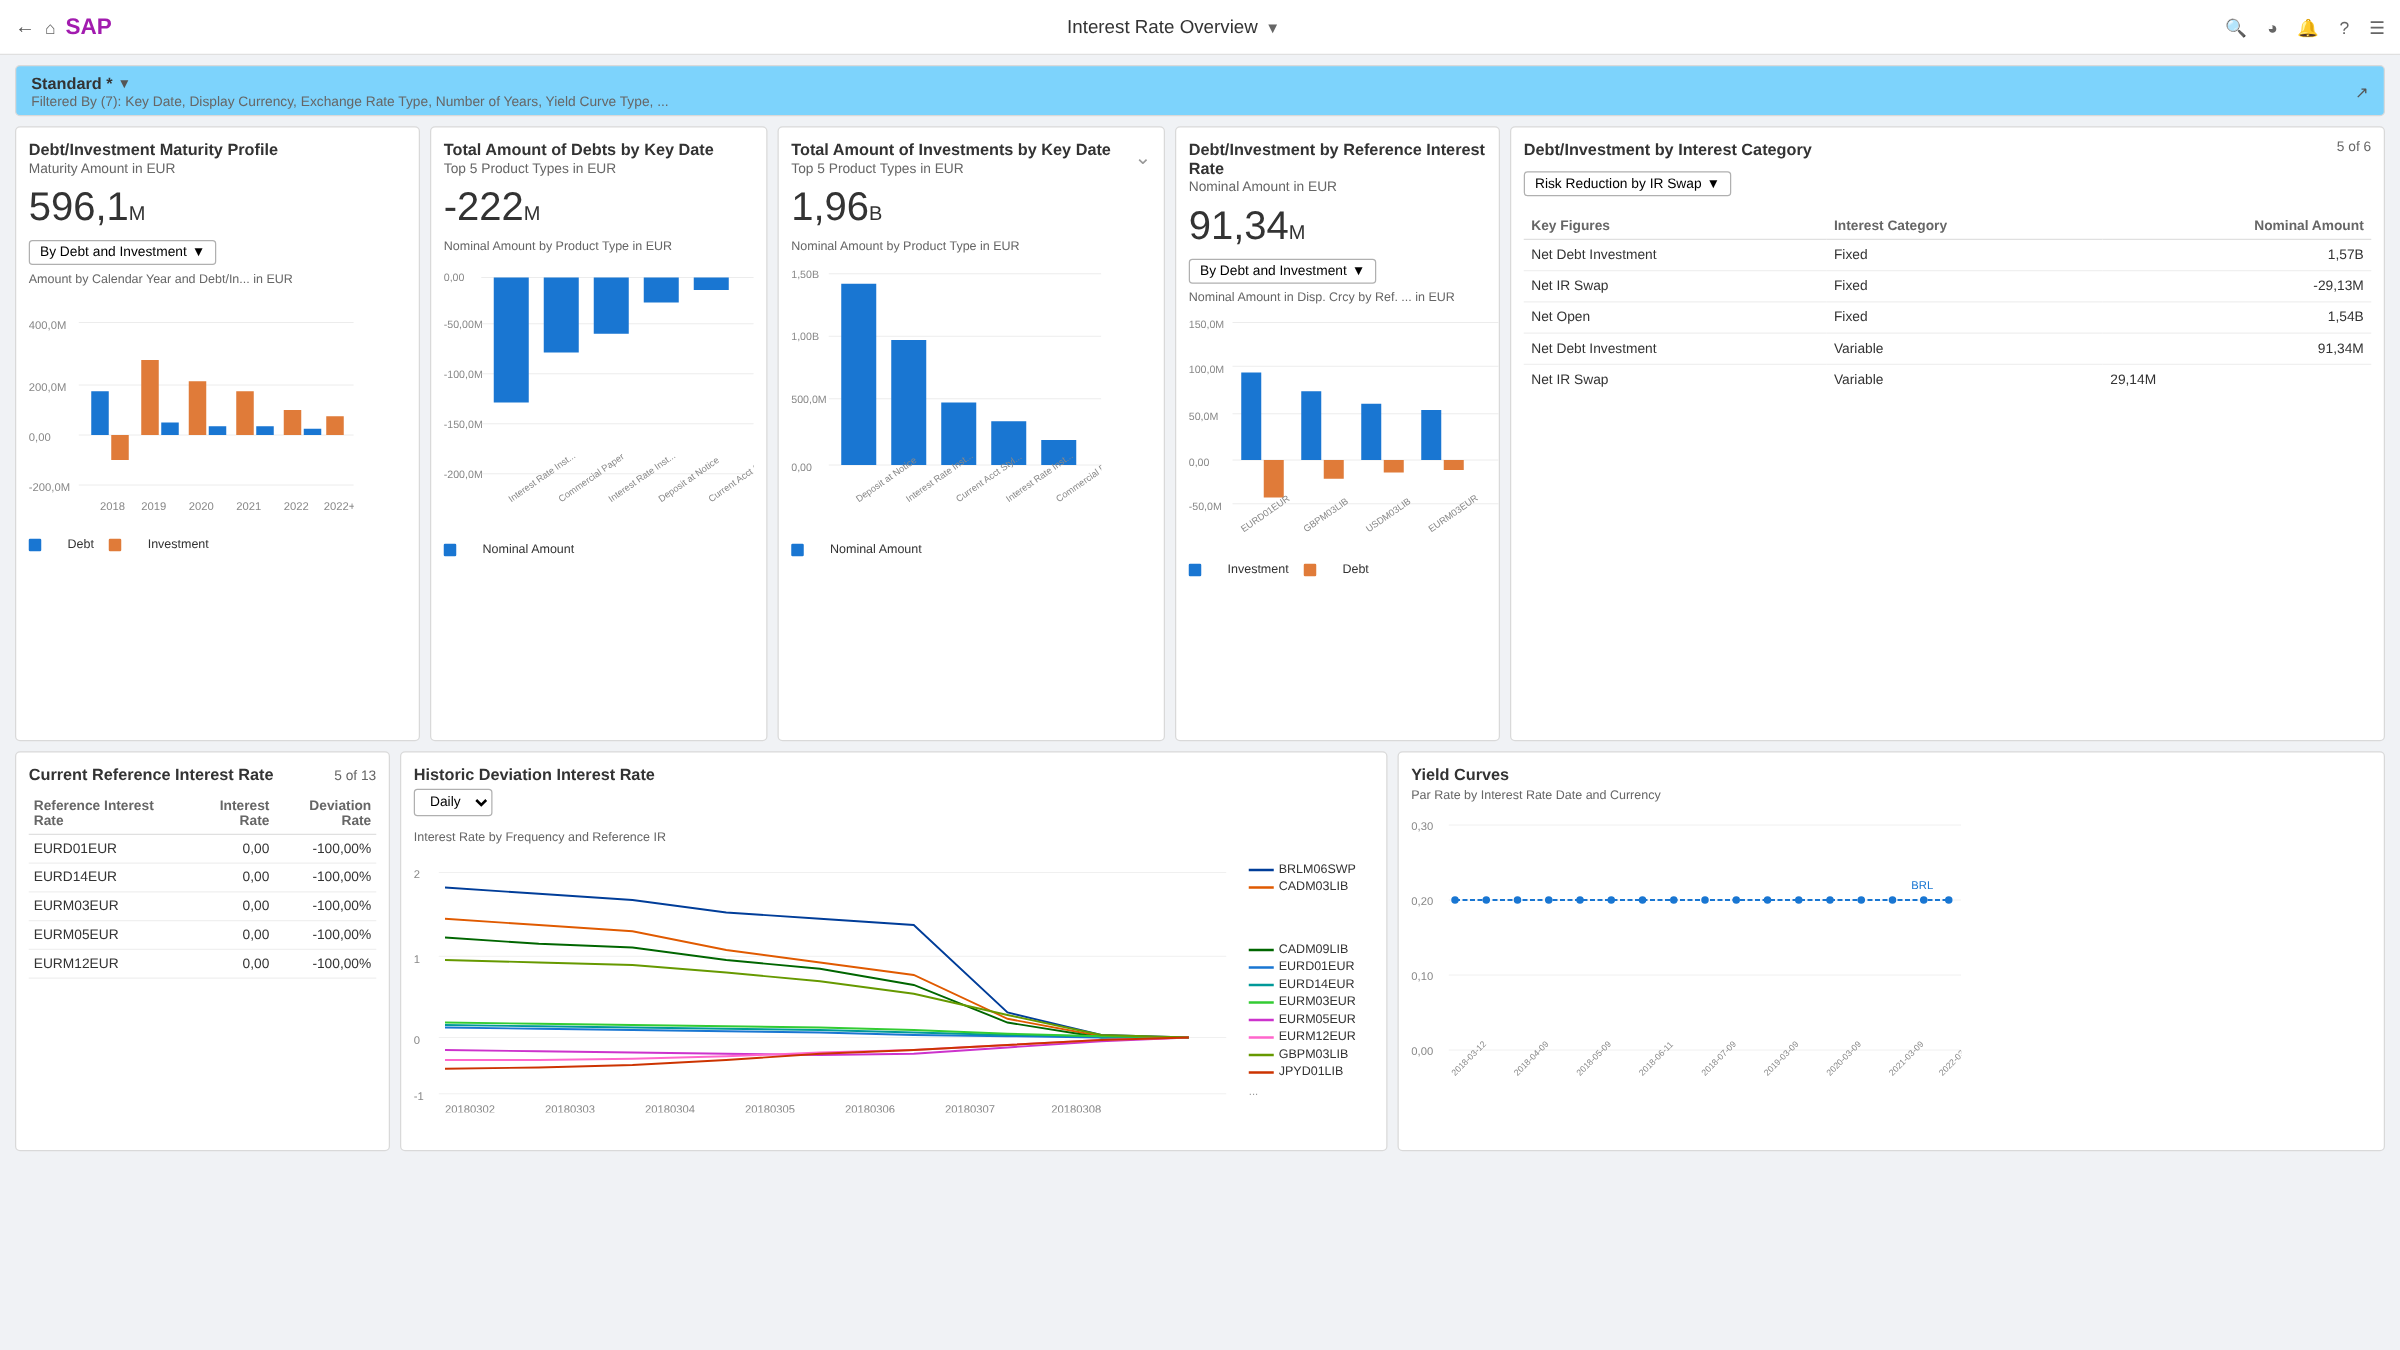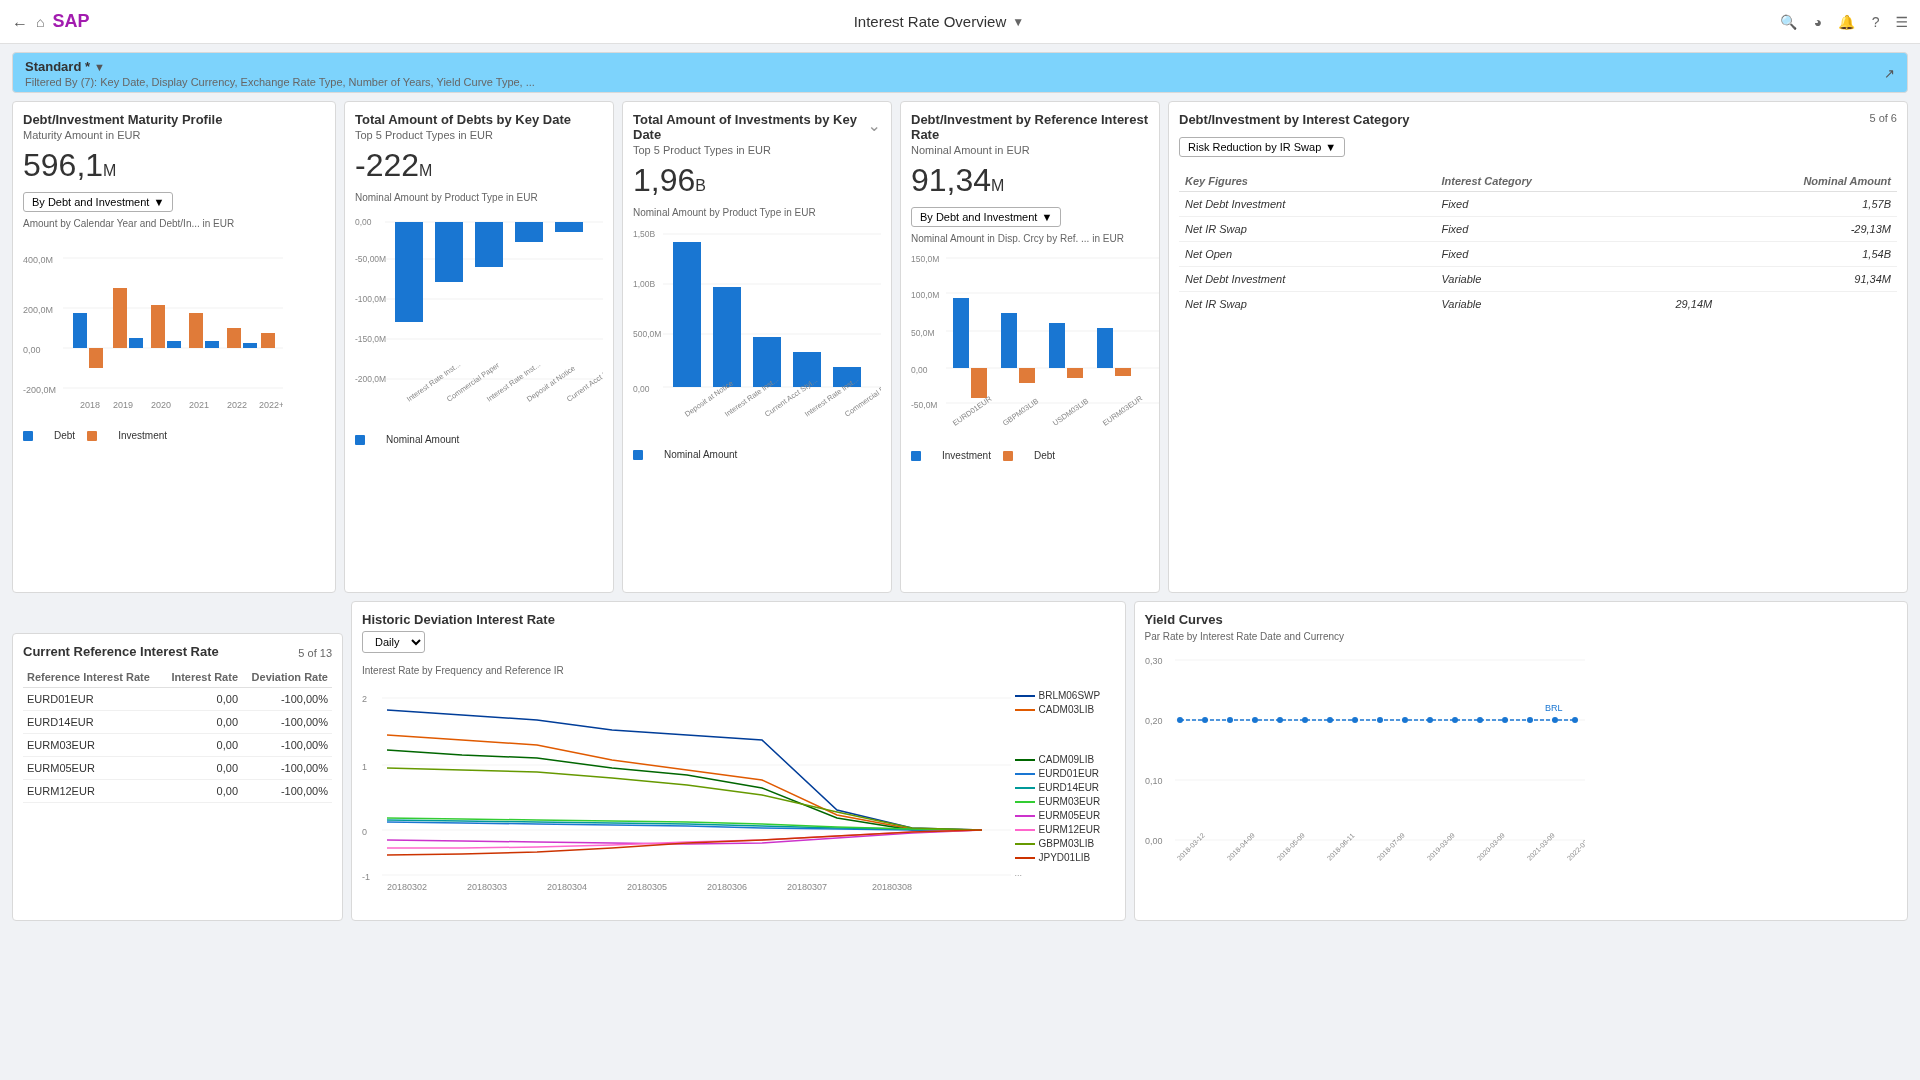--- a/index.html
+++ b/index.html
@@ -32,38 +32,38 @@
     
     .card-1 { width: 324px; flex-shrink: 0; }
     .dropdown-btn { border: 1px solid #b0b0b0; border-radius: 3px; padding: 3px 8px; font-size: 11px; background: #fff; cursor: pointer; display: flex; align-items: center; gap: 4px; margin-bottom: 6px; }
     .chart-label { font-size: 10px; color: #666; margin-bottom: 4px; }
     .legend { display: flex; gap: 12px; margin-top: 4px; font-size: 10px; }
     .legend-item { display: flex; align-items: center; gap: 21px; }
     .legend-dot { width: 10px; height: 10px; border-radius: 1px; }
 
     
     .card-2 { width: 270px; flex-shrink: 0; }
-    .card-3 { width: 270px; flex-shrink: 0; }
+    .card-3 { width: 310px; flex-shrink: 0; }
 
     
     .card-4 { width: 260px; flex-shrink: 0; }
 
     
     .card-5 { flex: 1; min-width: 0; }
     .card-5-header { display: flex; justify-content: space-between; align-items: flex-start; }
     .page-indicator { font-size: 11px; color: #666; }
 
-    .risk-table { width: 100%; border-collapse: collapse; margin-top: 6px; font-size: 11px; font-style: italic; }
+    .risk-table { width: 100%; border-collapse: collapse; margin-top: 6px; font-size: 11px; }
     .risk-table th { font-weight: 600; color: #666; text-align: left; padding: 4px 6px; border-bottom: 1px solid #e0e0e0; }
     .risk-table td { padding: 6px 6px; border-bottom: 1px solid #f0f0f0; }
     .risk-table tr:last-child td { border-bottom: none; }
 
     
     .bottom-row { display: flex; gap: 8px; height: 320px; }
-    .card-ref { width: 331px; flex-shrink: 0; margin-top: 32px; }
+    .card-ref { width: 300px; flex-shrink: 0; }
     .card-hist { flex: 1; min-width: 0; }
     .card-yield { flex: 1; min-width: 0; }
 
     .ref-table { width: 100%; border-collapse: collapse; font-size: 11px; margin-top: 6px; }
     .ref-table th { font-weight: 600; color: #666; padding: 4px 4px; border-bottom: 1px solid #e0e0e0; text-align: left; }
     .ref-table td { padding: 5px 4px; border-bottom: 1px solid #f0f0f0; }
 
     
     .freq-select { border: 1px solid #b0b0b0; border-radius: 3px; padding: 3px 8px; font-size: 11px; background: #fff; cursor: pointer; margin-bottom: 8px; }
 

